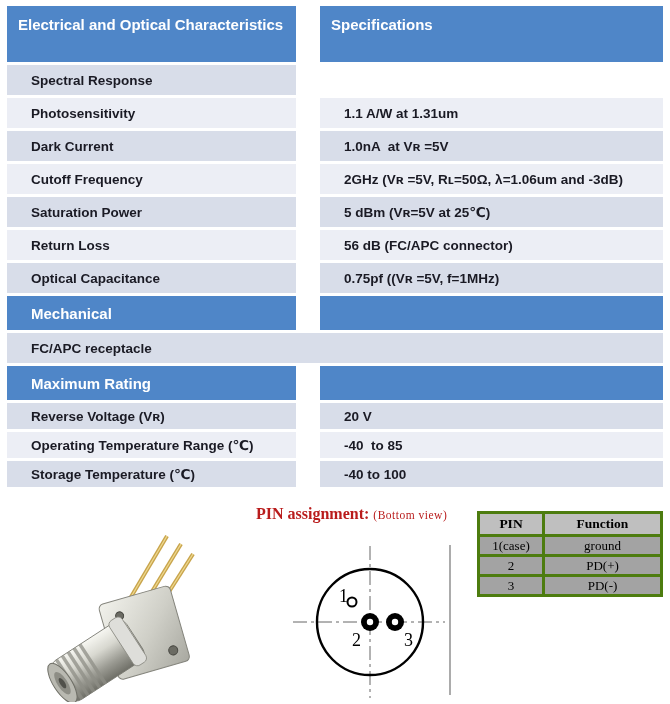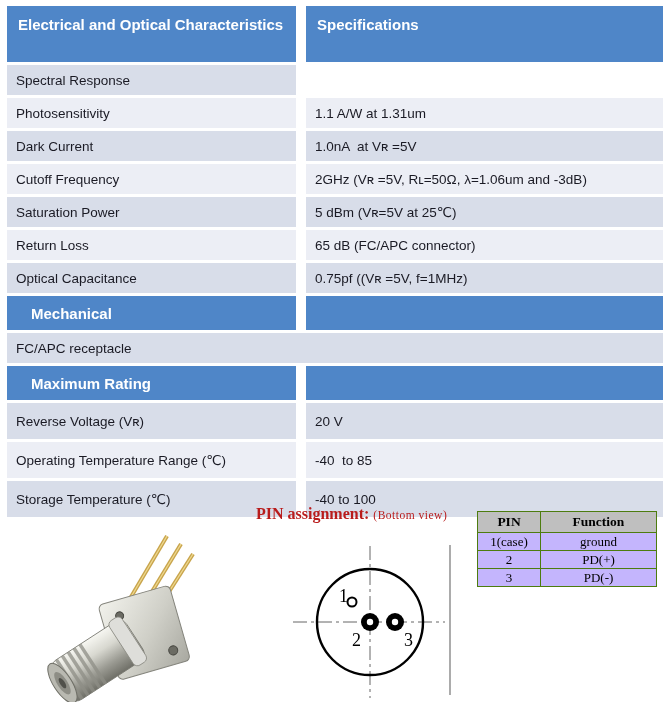--- a/index.html
+++ b/index.html
@@ -2,47 +2,47 @@
 <html style="--header-blue: #4f86c8; --row-dark: #d8dde9; --row-light: #eceef5; --pin-header-gray: #bfbfbf;"><head>
 <meta charset="utf-8">
 <style>
   html,body{margin:0;padding:0;background:#fff;}
   .page{position:relative;width:670px;height:704px;background:#fff;overflow:hidden;
         font-family:"Liberation Sans","DejaVu Sans",sans-serif;color:#1a1a24;}
 
   
   .spec-table{position:absolute;left:7px;top:6px;width:656px;}
   .trow{display:flex;margin-bottom:3px;}
-  .cell{display:flex;align-items:center;padding-left:9px;padding-right:6px;
-        white-space:pre-wrap;box-sizing:border-box;}
-  .c1{width:289px;margin-right:10px;flex:none;text-align:right;}
+  .cell{display:flex;align-items:center;padding-left:24px;padding-right:6px;
+        white-space:pre-wrap;box-sizing:border-box;font-weight:bold;}
+  .c1{width:289px;margin-right:24px;flex:none;text-align:right;}
   .c2{flex:1;}
   .thead .cell{background:var(--header-blue);color:#fff;font-weight:bold;font-size:15px;
                height:56px;align-items:flex-start;padding-top:9px;line-height:19px;padding-left:11px;}
   .section .cell{background:var(--header-blue);color:#fff;font-weight:bold;font-size:15px;
                  height:34px;padding-left:24px;}
   .drow .cell{font-size:13.5px;height:30px;}
-  .drow.compact .cell{height:36px;}
+  .drow.compact .cell{height:26px;}
   .drow.shade-dark .cell{background:var(--row-dark);}
   .drow.shade-light .cell{background:var(--row-light);}
 
   
   .photo{position:absolute;left:45px;top:532px;}
   .pin-title{position:absolute;left:256px;top:505px;
              font-family:"Liberation Serif","DejaVu Serif",serif;font-size:16px;
              font-weight:bold;color:#b91c1c;}
   .pin-sub{font-size:11.5px;font-weight:normal;letter-spacing:0.5px;}
   .pin-diagram{position:absolute;left:285px;top:538px;}
   .pin-diagram text{font-family:"Liberation Serif","DejaVu Serif",serif;font-size:18px;fill:#000;}
   .pin-table{position:absolute;left:477px;top:511px;border-collapse:collapse;
              font-family:"Liberation Serif","DejaVu Serif",serif;font-size:13px;color:#000;
              table-layout:fixed;}
-  .pin-table th,.pin-table td{border:1px solid #4d7c0f;text-align:center;padding:0;}
+  .pin-table th,.pin-table td{border:3px solid #4d7c0f;text-align:center;padding:0;}
   .pin-table th{background:var(--pin-header-gray);font-weight:bold;font-size:13.5px;height:20px;}
-  .pin-table td{height:17px;background:#c4b5fd;}
+  .pin-table td{height:17px;background:#a3a3a3;}
   .pin-table .col-pin{width:62px;}
   .pin-table .col-fn{width:115px;}
 </style>
 </head>
 <body>
 
 <div class="page">
 
   <div class="spec-table">
     <div class="trow thead">
@@ -64,21 +64,21 @@
         <div class="trow drow shade-light">
           <div class="cell c1">Cutoff Frequency</div>
           <div class="cell c2">2GHᴢ (Vʀ =5V, Rʟ=50Ω, λ=1.06um and -3dB)</div>
         </div>
         <div class="trow drow shade-dark">
           <div class="cell c1">Saturation Power</div>
           <div class="cell c2">5 dBm (Vʀ=5V at 25℃)</div>
         </div>
         <div class="trow drow shade-light">
           <div class="cell c1">Return Loss</div>
-          <div class="cell c2">65 dB (FC/APC connector)</div>
+          <div class="cell c2">56 dB (FC/APC connector)</div>
         </div>
         <div class="trow drow shade-dark">
           <div class="cell c1">Optical Capacitance</div>
           <div class="cell c2">0.75pf ((Vʀ =5V, f=1MHᴢ)</div>
         </div>
         <div class="trow section">
           <div class="cell c1">Mechanical</div>
           <div class="cell c2"></div>
         </div>
         <div class="trow drow shade-dark">

